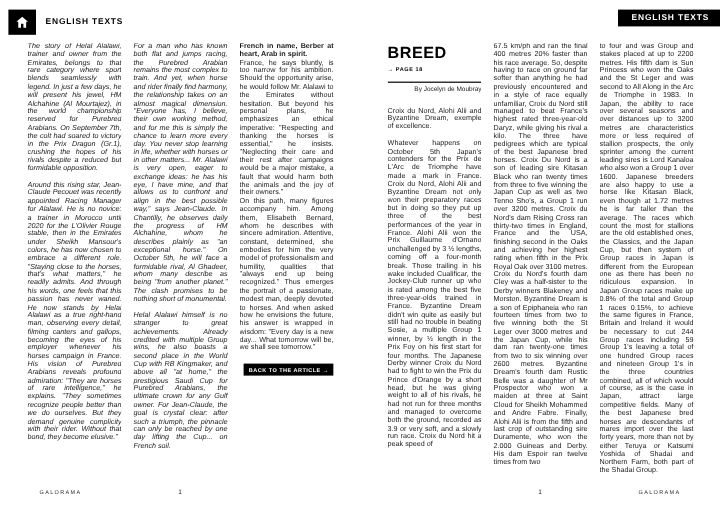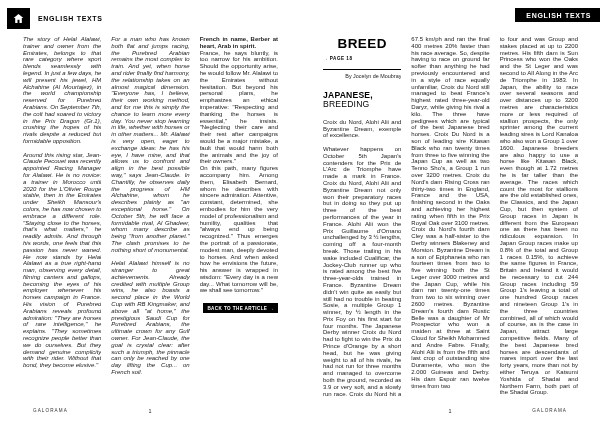--- a/index.html
+++ b/index.html
@@ -44,21 +44,21 @@
   .bold-head { font-weight:bold; }
 
   .back-row { text-align:right; margin-top:9px; }
   .back-btn {
     background:#000; color:#fff; border:none; cursor:pointer;
     font-family:inherit; font-size:4.6px; font-weight:bold; letter-spacing:.4px;
     padding:2.5px 4px;
   }
 
   
-  .breed-title { margin:1px 0 5px 0; font-size:13.5px; font-weight:800; letter-spacing:.4px; line-height:13px; color:#000; text-align:center; }
+  .breed-title { margin:1px 0 5px 0; font-size:13.5px; font-weight:800; letter-spacing:.4px; line-height:13px; color:#000; text-align:left; }
   .page-ref { display:inline-block; font-size:4.6px; font-weight:bold; letter-spacing:.5px; color:#000; text-decoration:none; margin-bottom:6px; }
   .rule { border:none; border-top:1.3px solid #000; margin:0 0 3px 0; }
   .byline { font-size:5.4px; text-align:right; margin-bottom:11px; }
   .art-title { text-align:left; line-height:8.6px; margin-bottom:9px; color:#000; }
   .art-title .t1 { font-size:8.6px; font-weight:bold; letter-spacing:.2px; }
   .art-title .t2 { font-size:8.6px; font-weight:normal; letter-spacing:.2px; }
   .standfirst { margin-bottom:6.8px; }
 
   
   .page-footer { position:absolute; left:0; right:0; bottom:8px; height:8px; font-size:4.6px; }
@@ -111,24 +111,20 @@
     <div class="rp-headerbar">
       <span>ENGLISH TEXTS</span>
     </div>
 
     <div class="cols">
       <div class="col">
         <h1 class="breed-title">BREED</h1>
         <a class="page-ref">→ PAGE 18</a>
         <hr class="rule">
         <div class="byline">By Jocelyn de Moubray</div>
-        <div class="art-title">
-          <span class="t1">JAPANESE,</span><br>
-          <span class="t2">BREEDING</span>
-        </div>
         <p class="standfirst">Croix du Nord, Alohi Alii and Byzantine Dream, exemple of excellence.</p>
         <p>Whatever happens on October 5th Japan's contenders for the Prix de L'Arc de Triomphe have made a mark in France. Croix du Nord, Alohi Alii and Byzantine Dream not only won their preparatory races but in doing so they put up three of the best performances of the year in France. Alohi Alii won the Prix Guillaume d'Ornano unchallenged by 3 ½ lengths, coming off a four-month break. Those trailing in his wake included Cualificar, the Jockey-Club runner up who is rated among the best five three-year-olds trained in France. Byzantine Dream didn't win quite as easily but still had no trouble in beating Sosie, a multiple Group 1 winner, by ½ length in the Prix Foy on his first start for four months. The Japanese Derby winner Croix du Nord had to fight to win the Prix du Prince d'Orange by a short head, but he was giving weight to all of his rivals, he had not run for three months and managed to overcome both the ground, recorded as 3.9 or very soft, and a slowly run race. Croix du Nord hit a peak speed of</p>
       </div>
       <div class="col">
         <p>67.5 km/ph and ran the final 400 metres 20% faster than his race average. So, despite having to race on ground far softer than anything he had previously encountered and in a style of race equally unfamiliar, Croix du Nord still managed to beat France's highest rated three-year-old Daryz, while giving his rival a kilo. The three have pedigrees which are typical of the best Japanese bred horses. Croix Du Nord is a son of leading sire Kitasan Black who ran twenty times from three to five winning the Japan Cup as well as two Tenno Sho's, a Group 1 run over 3200 metres. Croix du Nord's dam Rising Cross ran thirty-two times in England, France and the USA, finishing second in the Oaks and achieving her highest rating when fifth in the Prix Royal Oak over 3100 metres. Croix du Nord's fourth dam Cley was a half-sister to the Derby winners Blakeney and Morston. Byzantine Dream is a son of Epiphaneia who ran fourteen times from two to five winning both the St Leger over 3000 metres and the Japan Cup, while his dam ran twenty-one times from two to six winning over 2600 metres. Byzantine Dream's fourth dam Rustic Belle was a daughter of Mr Prospector who won a maiden at three at Saint Cloud for Sheikh Mohammed and Andre Fabre. Finally, Alohi Alii is from the fifth and last crop of outstanding sire Duramente, who won the 2.000 Guineas and Derby. His dam Espoir ran twelve times from two</p>
       </div>
       <div class="col">
         <p>to four and was Group and stakes placed at up to 2200 metres. His fifth dam is Sun Princess who won the Oaks and the St Leger and was second to All Along in the Arc de Triomphe in 1983. In Japan, the ability to race over several seasons and over distances up to 3200 metres are characteristics more or less required of stallion prospects, the only sprinter among the current leading sires is Lord Kanaloa who also won a Group 1 over 1600. Japanese breeders are also happy to use a horse like Kitasan Black, even though at 1.72 metres he is far taller than the average. The races which count the most for stallions are the old established ones, the Classics, and the Japan Cup, but then system of Group races in Japan is different from the European one as there has been no ridiculous expansion. In Japan Group races make up 0.8% of the total and Group 1 races 0.15%, to achieve the same figures in France, Britain and Ireland it would be necessary to cut 244 Group races including 59 Group 1's leaving a total of one hundred Group races and nineteen Group 1's in the three countries combined, all of which would of course, as is the case in Japan, attract large competitive fields. Many of the best Japanese bred horses are descendants of mares import over the last forty years, more than not by either Teruya or Katsumi Yoshida of Shadai and Northern Farm, both part of the Shadai Group.</p>
       </div>
     </div>

